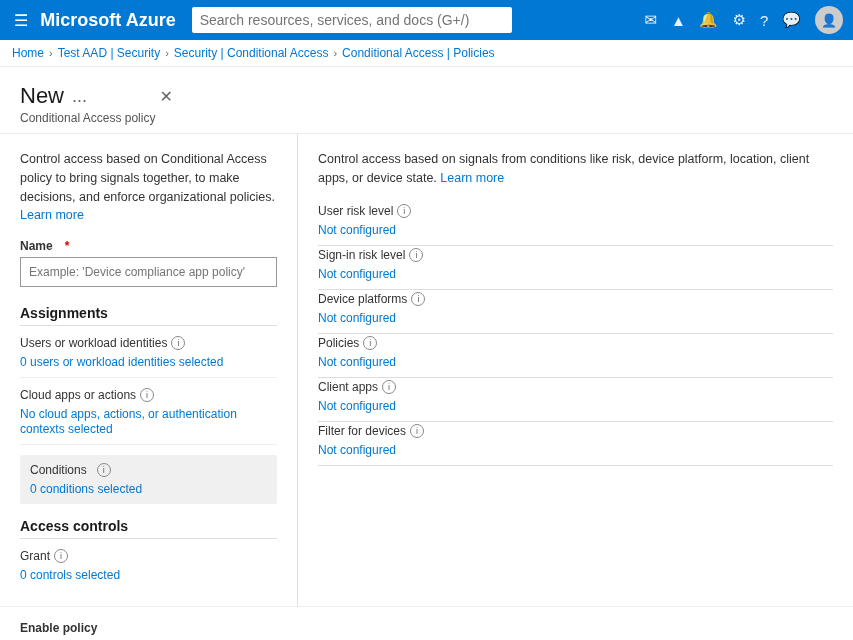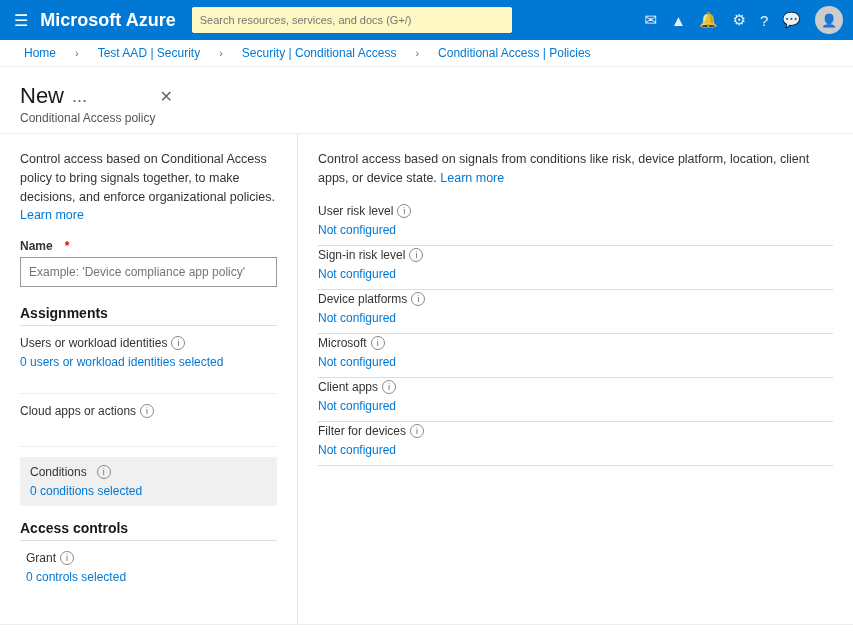--- a/index.html
+++ b/index.html
@@ -17,47 +17,47 @@
     }
     .topbar-hamburger { font-size: 16px; cursor: pointer; padding: 4px; }
     .topbar-logo { font-weight: 700; font-size: 18px; margin-right: 8px; white-space: nowrap; }
     .topbar-search {
       flex: 1;
       max-width: 320px;
       height: 26px;
       border: none;
       border-radius: 2px;
       padding: 0 8px;
-      font-size: 11px;
-      color: #333;
-      background: #fef9c3;
+      font-size: 14px;
+      color: #333;
+      background: #ffffff;
     }
     .topbar-icons {
       margin-left: auto;
       display: flex;
       align-items: center;
       gap: 14px;
     }
     .topbar-icon { font-size: 15px; cursor: pointer; color: white; opacity: 0.9; }
     .topbar-avatar {
       width: 28px; height: 28px; border-radius: 50%;
       background: #ccc;
       display: flex; align-items: center; justify-content: center;
       font-size: 13px; color: #333; cursor: pointer;
     }
 
     
     .breadcrumb {
       background: white;
-      padding: 6px 24px;
+      padding: 6px 12px;
       font-size: 12px;
       color: #0078d4;
       display: flex;
       align-items: center;
-      gap: 19px;
+      gap: 5px;
       border-bottom: 1px solid #eee;
     }
     .breadcrumb-sep { color: #666; font-size: 11px; }
     .breadcrumb-item { color: #0078d4; cursor: pointer; text-decoration: none; }
 
     
     .main-panel {
       background: white;
       margin: 0;
       padding: 0;
@@ -139,24 +139,24 @@
       font-weight: 600;
       color: #1a1a1a;
       margin-top: 18px;
       margin-bottom: 4px;
       padding-bottom: 4px;
       border-bottom: 1px solid #ddd;
     }
 
     .sub-section {
       margin-top: 10px;
-      padding-bottom: 24px;
+      padding-bottom: 8px;
       border-bottom: 1px solid #eee;
     }
-    .sub-section:last-child { border-bottom: none; margin-left: 6px; }
+    .sub-section:last-child { border-bottom: none; }
 
     .sub-label {
       font-size: 12px;
       color: #333;
       margin-bottom: 4px;
       display: flex;
       align-items: center;
       gap: 4px;
     }
     .sub-link {
@@ -316,20 +316,21 @@
         </div>
         <a class="sub-link">0 users or workload identities selected</a>
       </div>
 
       
       <div class="sub-section">
         <div class="sub-label">
           <span>Cloud apps or actions</span>
           <span class="info-icon">i</span>
         </div>
+        <a class="sub-link">No cloud apps, actions, or authentication contexts selected</a>
       </div>
 
       
       <div class="conditions-section">
         <div class="conditions-label">
           <span>Conditions</span>
           <span class="info-icon">i</span>
         </div>
         <a class="conditions-link">0 conditions selected</a>
       </div>
@@ -370,21 +371,21 @@
       <div class="right-item">
         <div class="right-item-label">
           <span>Device platforms</span>
           <span class="info-icon">i</span>
         </div>
         <span class="not-configured">Not configured</span>
       </div>
 
       <div class="right-item">
         <div class="right-item-label">
-          <span>Microsoft</span>
+          <span>Policies</span>
           <span class="info-icon">i</span>
         </div>
         <span class="not-configured">Not configured</span>
       </div>
 
       <div class="right-item">
         <div class="right-item-label">
           <span>Client apps</span>
           <span class="info-icon">i</span>
         </div>

